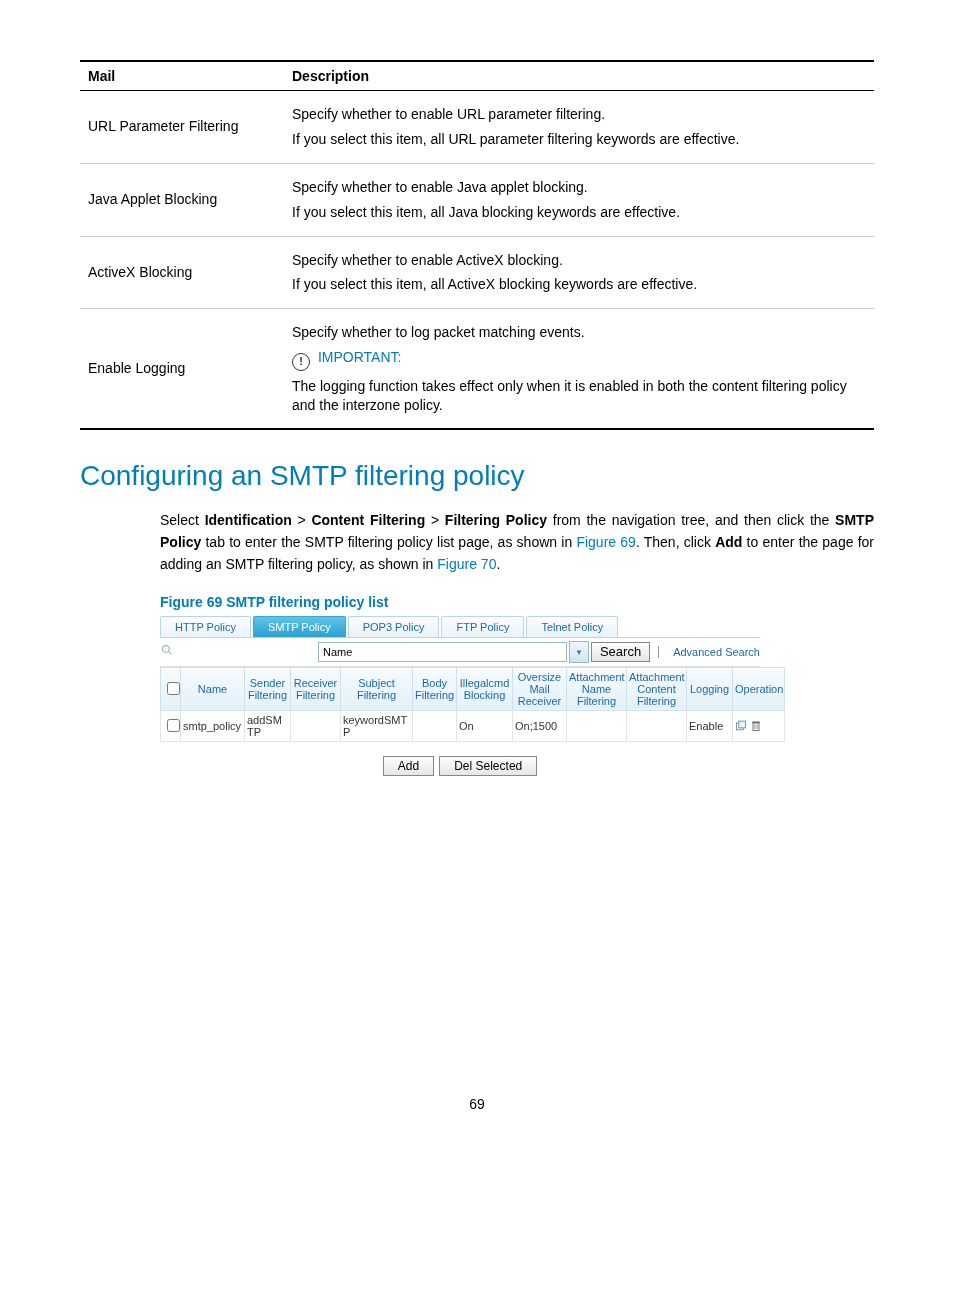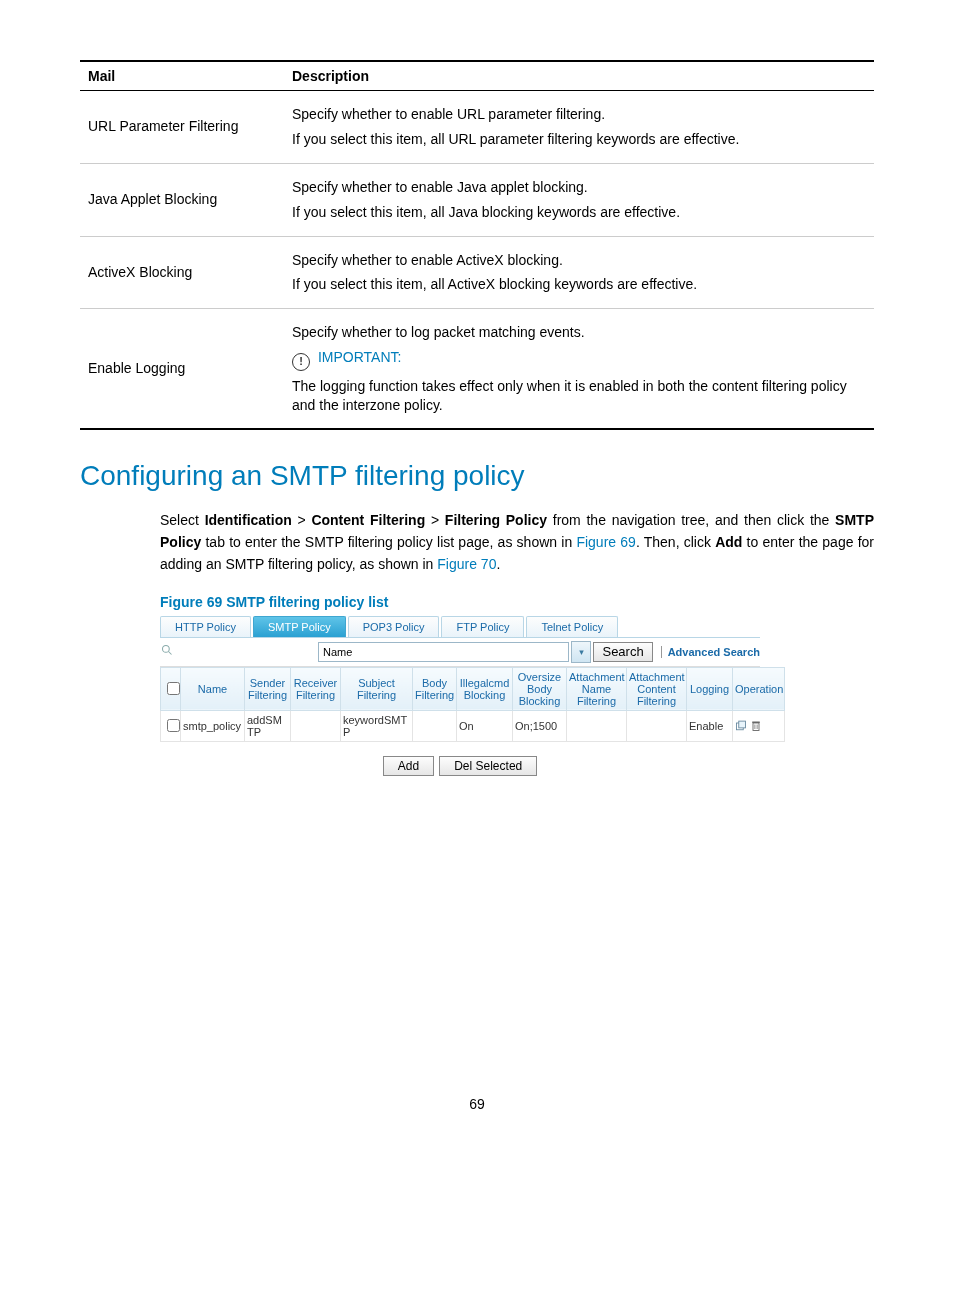--- a/index.html
+++ b/index.html
@@ -123,22 +123,21 @@
     height: 20px;
     padding: 0 8px;
     border: 1px solid #888;
     background: linear-gradient(#fdfdfd,#e6e6e6);
     font-size: 13px;
   }
   .searchbar .adv {
     color: #1a6aa8;
     margin-left: 6px;
     border-left: 1px solid #999;
-    padding-left: 6px;
-    font-weight: bold;
+    padding-left: 14px;
   }
   .grid-table {
     width: 100%;
     border-collapse: collapse;
     font-size: 11px;
     table-layout: fixed;
   }
   .grid-table th {
     background: linear-gradient(#f6fbfe,#e3f0f8);
     border: 1px solid #cfe0ea;
@@ -264,21 +263,21 @@
     </colgroup>
     <thead>
         <tr id="grid-head">
           <th class="chk"><input type="checkbox" style=""></th>
           <th>Name</th>
           <th>Sender Filtering</th>
           <th>Receiver Filtering</th>
           <th>Subject Filtering</th>
           <th>Body Filtering</th>
           <th>Illegalcmd Blocking</th>
-          <th>Oversize Body Blocking</th>
+          <th>Oversize Mail Receiver</th>
           <th>Attachment Name Filtering</th>
           <th>Attachment Content Filtering</th>
           <th>Logging</th>
           <th>Operation</th>
         </tr>
       </thead>
     <tbody>
       <tr>
         <td class="chk"><input type="checkbox" style=""></td>
         <td>smtp_policy</td>

